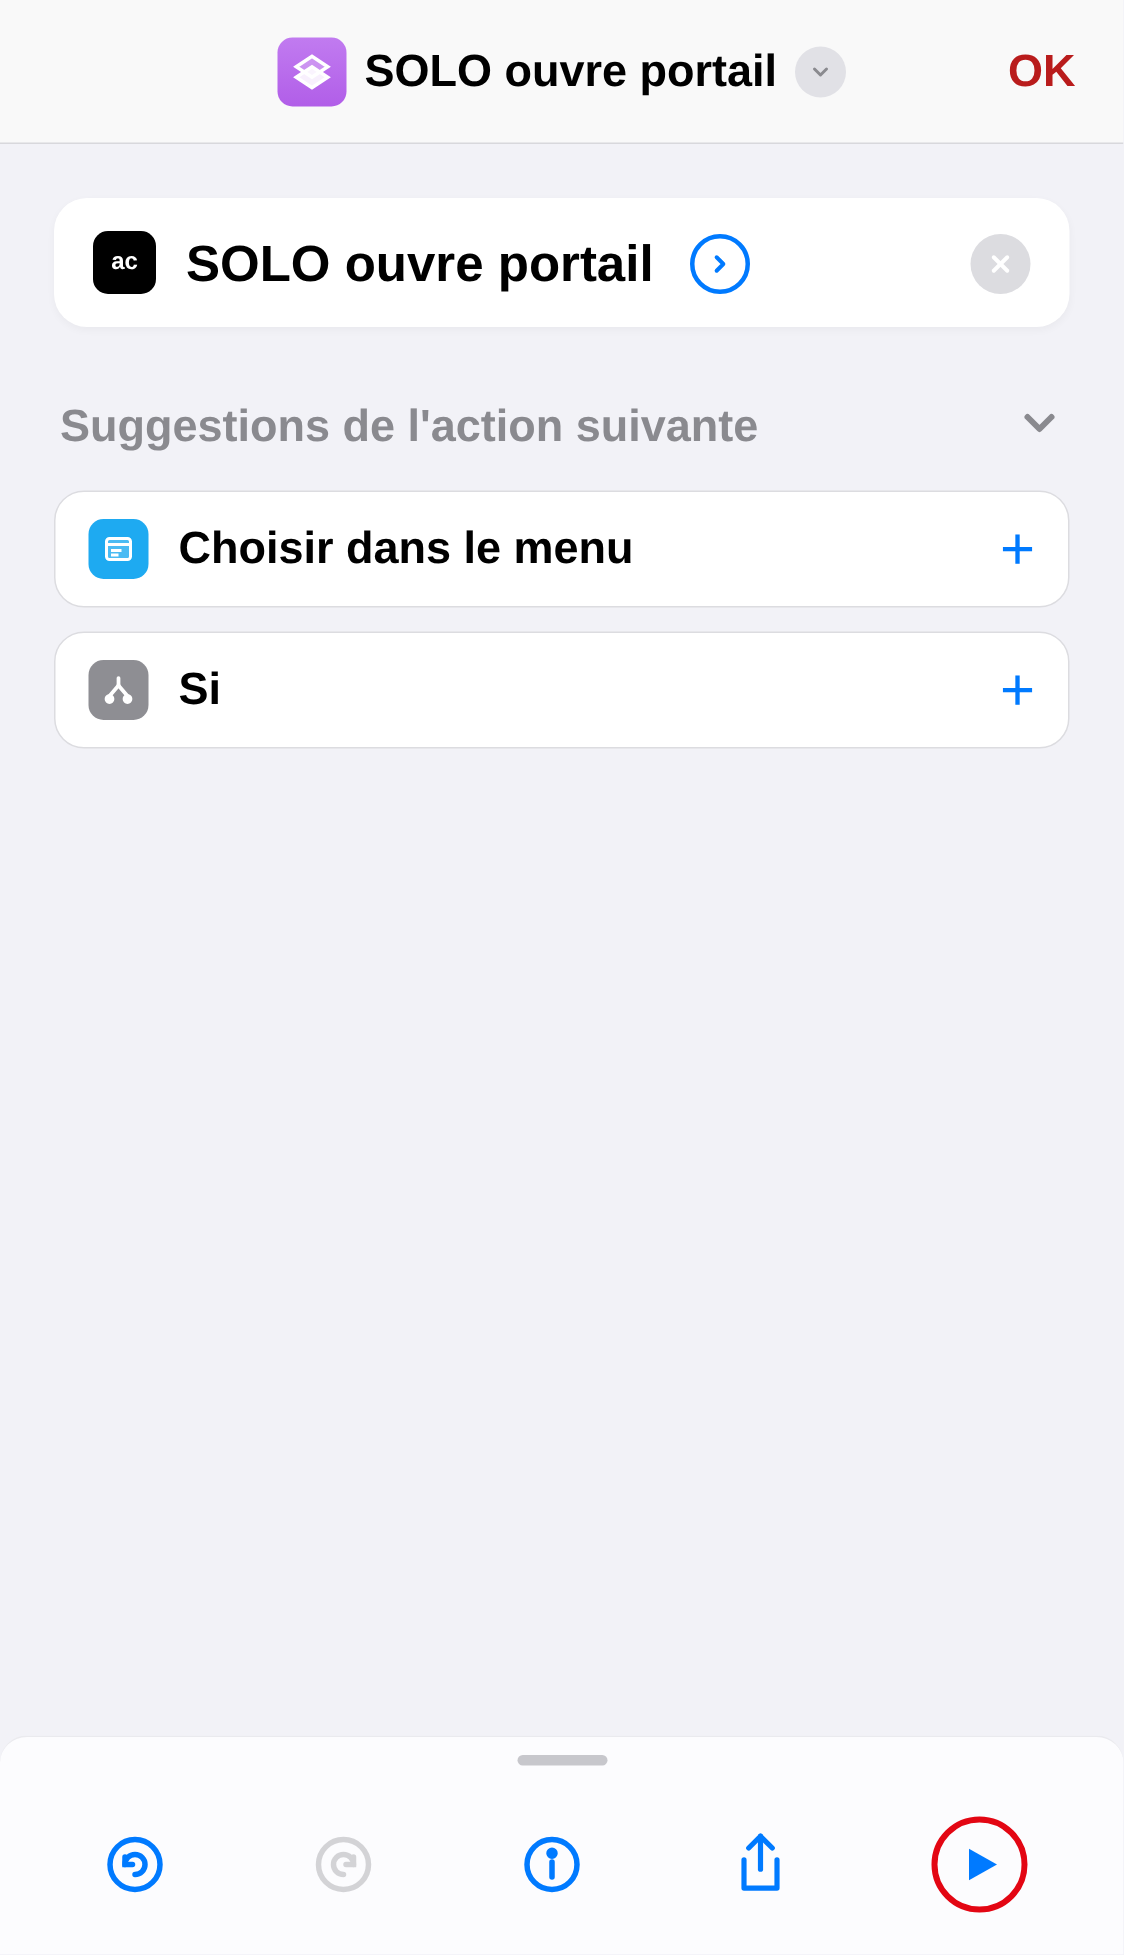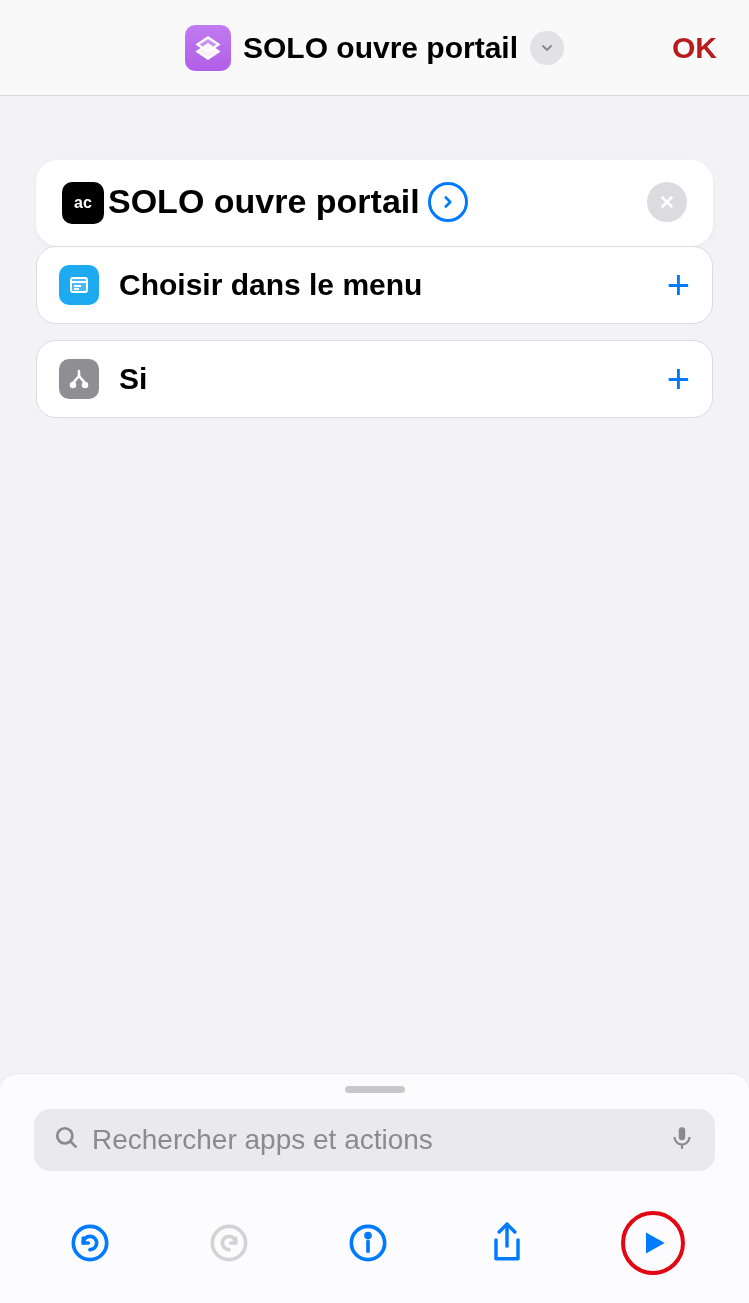--- a/index.html
+++ b/index.html
@@ -60,24 +60,23 @@
 .content {
   flex: 1;
   padding: 36px 36px 0 36px;
   overflow: auto;
 }
 .action-card {
   background: #fff;
   border-radius: 22px;
   padding: 22px 26px;
   display: flex;
-  align-items: flex-start;
-  gap: 4px;
+  align-items: flex-end;
+  gap: 20px;
   box-shadow: 0 2px 6px rgba(0,0,0,0.04);
-  margin-top: 28px;
 }
 .app-icon {
   width: 42px;
   height: 42px;
   background: #000;
   border-radius: 10px;
   display: flex;
   align-items: center;
   justify-content: center;
   color: #fff;
@@ -241,20 +240,28 @@
         </svg>
     </span>
     <span class="action-delete">
       <svg width="18" height="18" viewBox="0 0 24 24" fill="none" stroke="#fff" stroke-width="3.5" stroke-linecap="round">
           <line x1="6" y1="6" x2="18" y2="18"></line>
           <line x1="18" y1="6" x2="6" y2="18"></line>
         </svg>
     </span>
   </div>
 
+  <div class="suggestions-header">
+    <span class="suggestions-title">Suggestions de l'action suivante</span>
+    <span>
+      <svg width="32" height="32" viewBox="0 0 24 24" fill="none" stroke="#8a8a8f" stroke-width="3" stroke-linecap="round" stroke-linejoin="round">
+          <polyline points="6 9 12 15 18 9"></polyline>
+        </svg>
+    </span>
+  </div>
 
   <div class="suggestion-row">
     <span class="sug-icon blue">
       <svg width="24" height="24" viewBox="0 0 24 24" fill="none" stroke="#fff" stroke-width="2">
           <rect x="4" y="5" width="16" height="14" rx="2" fill="#fff" fill-opacity="0.2"></rect>
           <line x1="4" y1="9" x2="20" y2="9"></line>
           <line x1="7" y1="13" x2="14" y2="13"></line>
           <line x1="7" y1="16" x2="12" y2="16"></line>
         </svg>
     </span>
@@ -272,36 +279,20 @@
           <circle cx="18" cy="18" r="2" fill="#fff"></circle>
         </svg>
     </span>
     <span class="sug-label">Si</span>
     <span class="sug-add">+</span>
   </div>
 </div>
 
 <div class="bottom-panel">
   <div class="grabber"></div>
-  <div class="search-bar">
-    <span>
-      <svg width="26" height="26" viewBox="0 0 24 24" fill="none" stroke="#8a8a8f" stroke-width="2.5" stroke-linecap="round">
-          <circle cx="10" cy="10" r="7"></circle>
-          <line x1="20" y1="20" x2="15" y2="15"></line>
-        </svg>
-    </span>
-    <input type="text" placeholder="Rechercher apps et actions" style="">
-    <span>
-      <svg width="26" height="30" viewBox="0 0 24 24" fill="#8a8a8f">
-          <rect x="9" y="2" width="6" height="12" rx="3"></rect>
-          <path d="M5 11 a7 7 0 0 0 14 0" fill="none" stroke="#8a8a8f" stroke-width="2"></path>
-          <line x1="12" y1="18" x2="12" y2="22" stroke="#8a8a8f" stroke-width="2"></line>
-        </svg>
-    </span>
-  </div>
   <div class="toolbar">
     <span class="toolbar-btn">
       <svg width="40" height="40" viewBox="0 0 24 24" fill="none" stroke="#007aff" stroke-width="2.2" stroke-linecap="round">
           <circle cx="12" cy="12" r="10"></circle>
           <path d="M8 12 A4 4 0 1 1 12 16"></path>
           <polyline points="8 9 8 12 11 12"></polyline>
         </svg>
     </span>
     <span class="toolbar-btn" style="opacity:0.35">
       <svg width="40" height="40" viewBox="0 0 24 24" fill="none" stroke="#8a8a8f" stroke-width="2.2" stroke-linecap="round">

